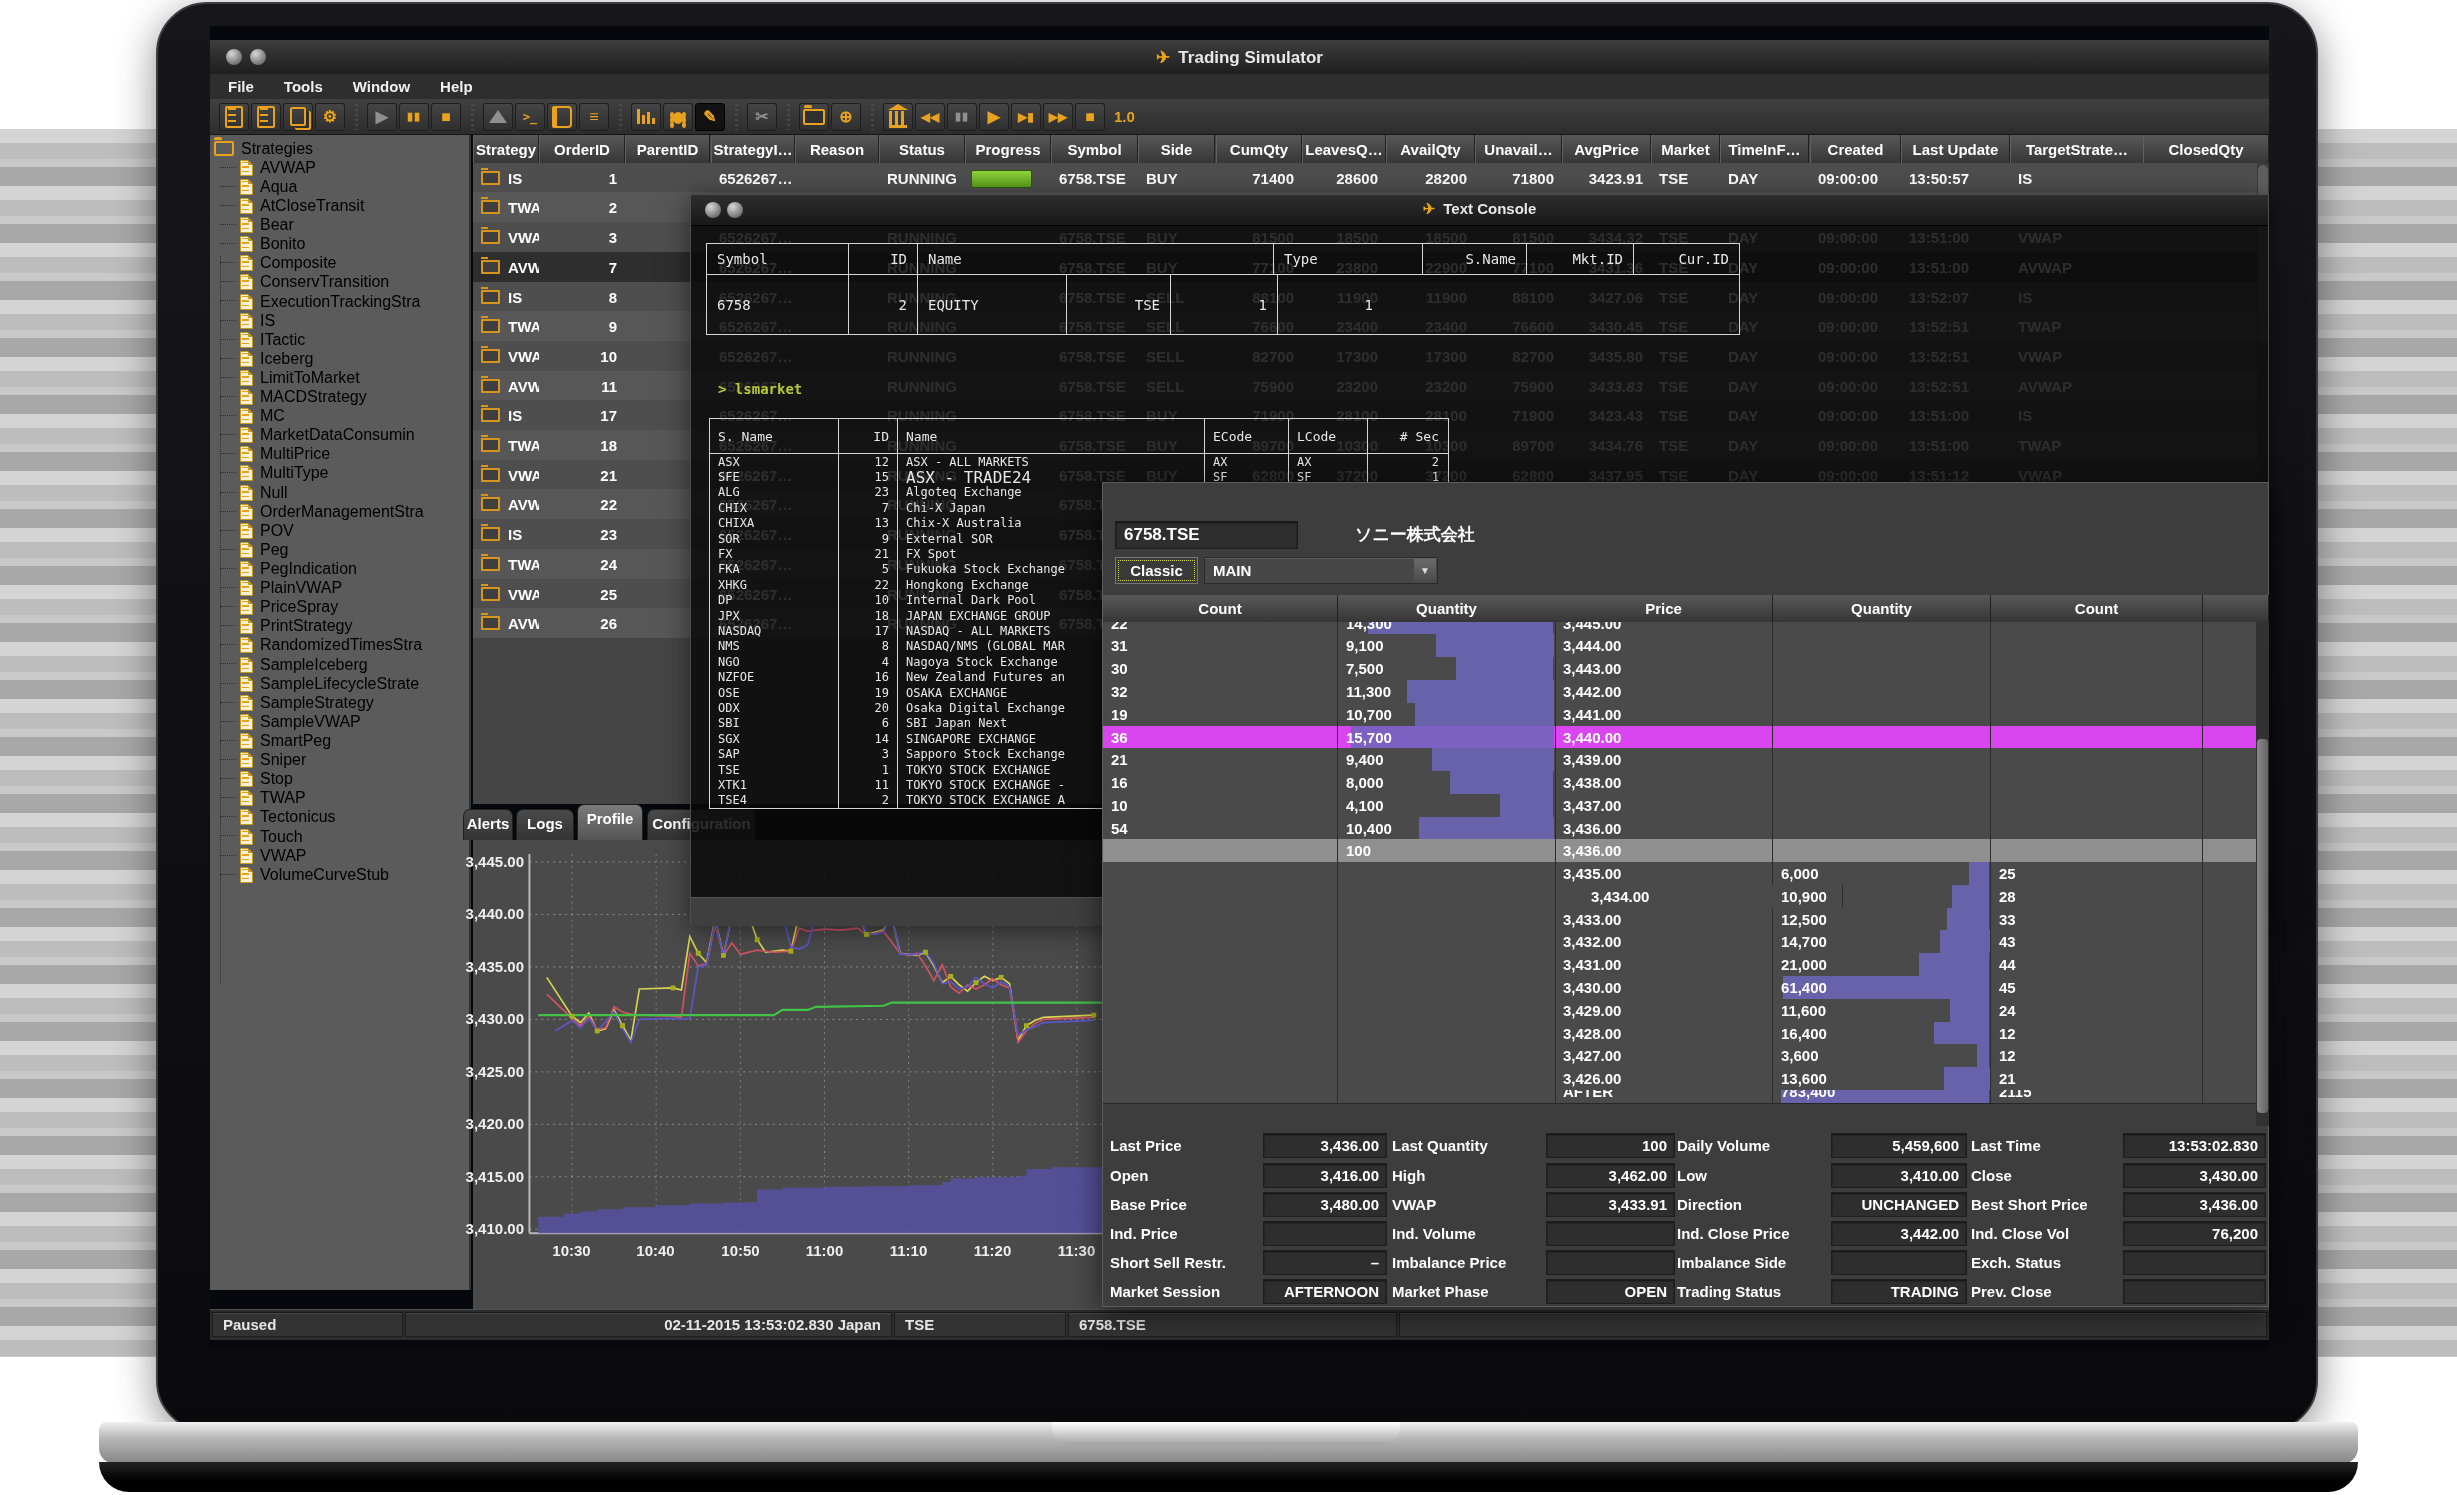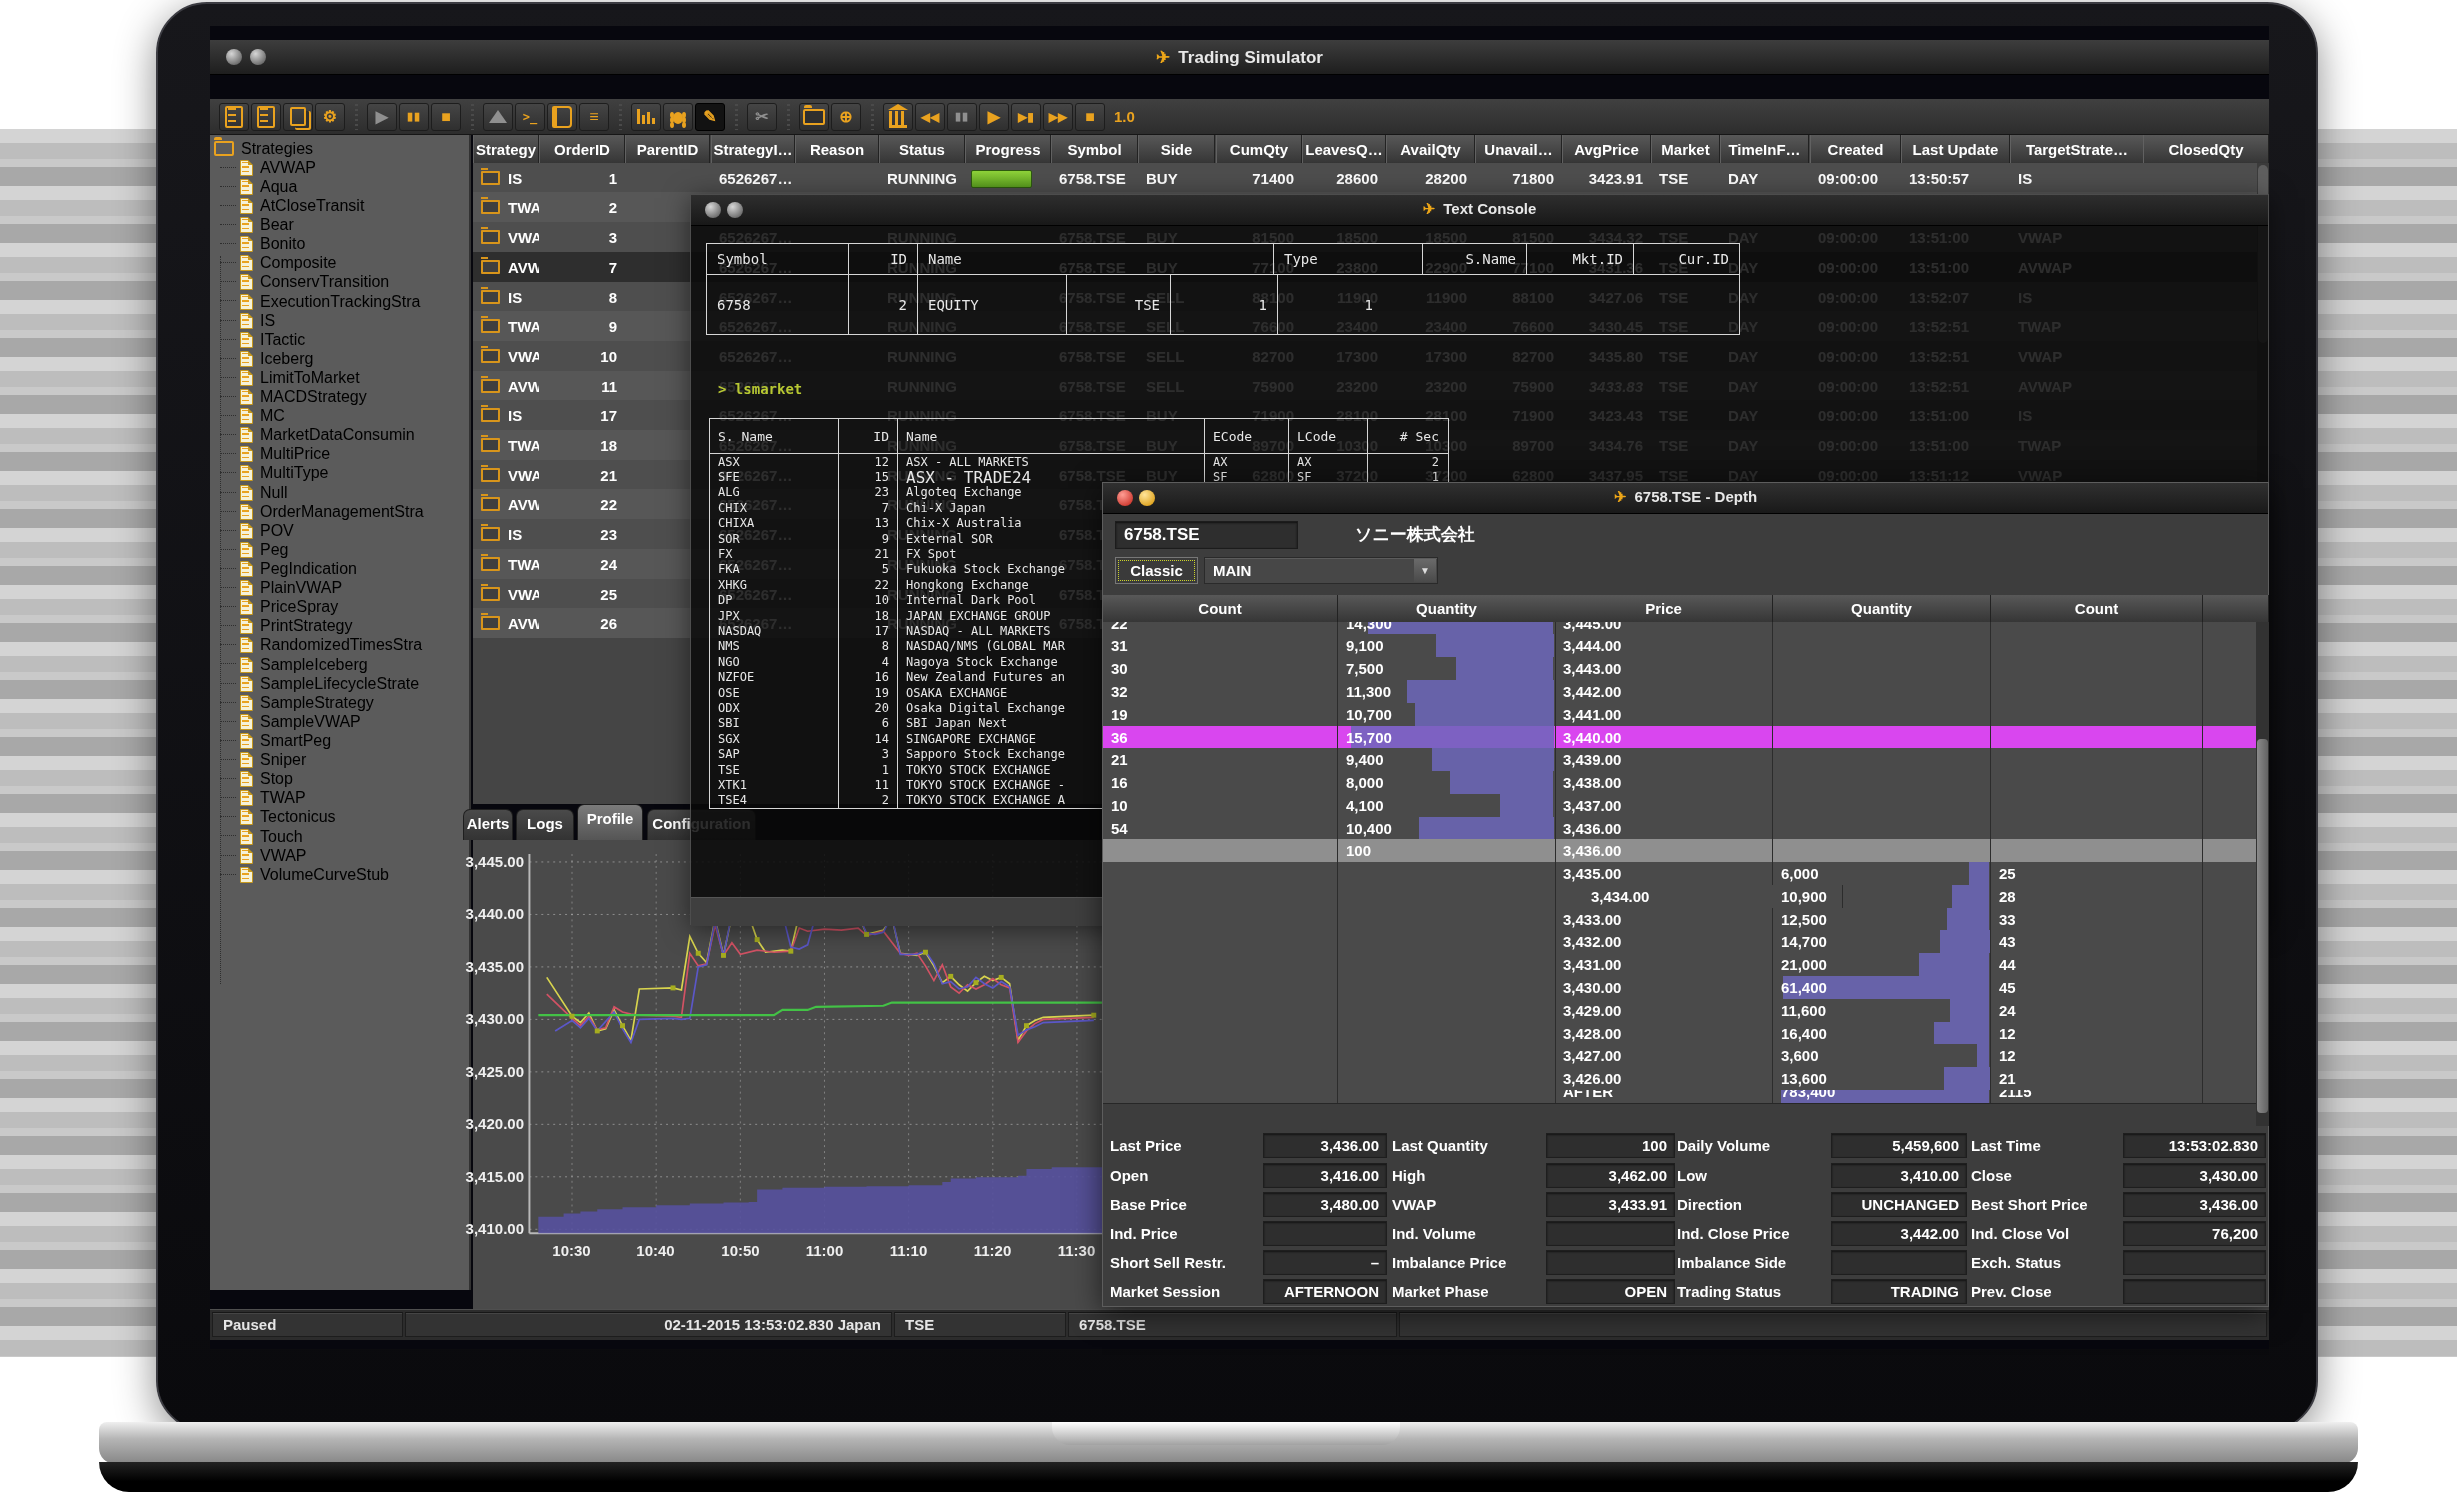--- a/index.html
+++ b/index.html
@@ -152,20 +152,26 @@
 <div id="app">
 
   <div id="titlebar">
     <div class="light" style="left:16px;top:9px;"></div>
     <div class="light" style="left:40px;top:9px;"></div>
     <div class="wtitle" style="position:absolute;left:0;right:0;top:7px;text-align:center;">
       <span class="wicon">✈</span><span>Trading Simulator</span>
     </div>
   </div>
 
+  <div id="menubar">
+    <span>File</span>
+    <span>Tools</span>
+    <span>Window</span>
+    <span>Help</span>
+  </div>
 
   <div id="toolbar">
       <div class="tbtn">
         <div class="ic-doc"></div>
       </div>
       <div class="tbtn">
         <div class="ic-doc"></div>
       </div>
       <div class="tbtn">
         <div class="ic-copy"></div>
@@ -1599,27 +1605,20 @@
             <div class="ctd" style="width: 84px; height: 15.4px; font-size: 12px; padding: 0px 8px; justify-content: flex-start;"></div>
             <div class="ctd" style="width: 79px; height: 15.4px; font-size: 12px; padding: 0px 8px; justify-content: flex-start;"></div>
             <div class="ctd" style="width: 79px; height: 15.4px; font-size: 12px; padding: 0px 8px; justify-content: flex-end;"></div>
           </div>
         </div>
       </div>
     <div id="console-strip"></div>
   </div>
 
   <div id="depth-win">
-    <div id="depth-title">
-      <div class="light red" style="left:14px;top:7px;"></div>
-      <div class="light yel" style="left:36px;top:7px;"></div>
-      <div class="wtitle" style="position:absolute;left:0;right:0;top:5px;text-align:center;font-size:15px;">
-        <span class="wicon">✈</span><span>6758.TSE - Depth</span>
-      </div>
-    </div>
     <div id="dsym">6758.TSE</div>
     <div id="djp">ソニー株式会社</div>
     <div id="dclassic">Classic</div>
     <div id="dselect">
         <span>MAIN</span>
       <div id="dchev">▼</div>
     </div>
     <div id="d-head">
         <div class="dhcell" style="left: 0px; width: 235px;">Count</div>
         <div class="dhcell" style="left: 235px; width: 218px;">Quantity</div>

